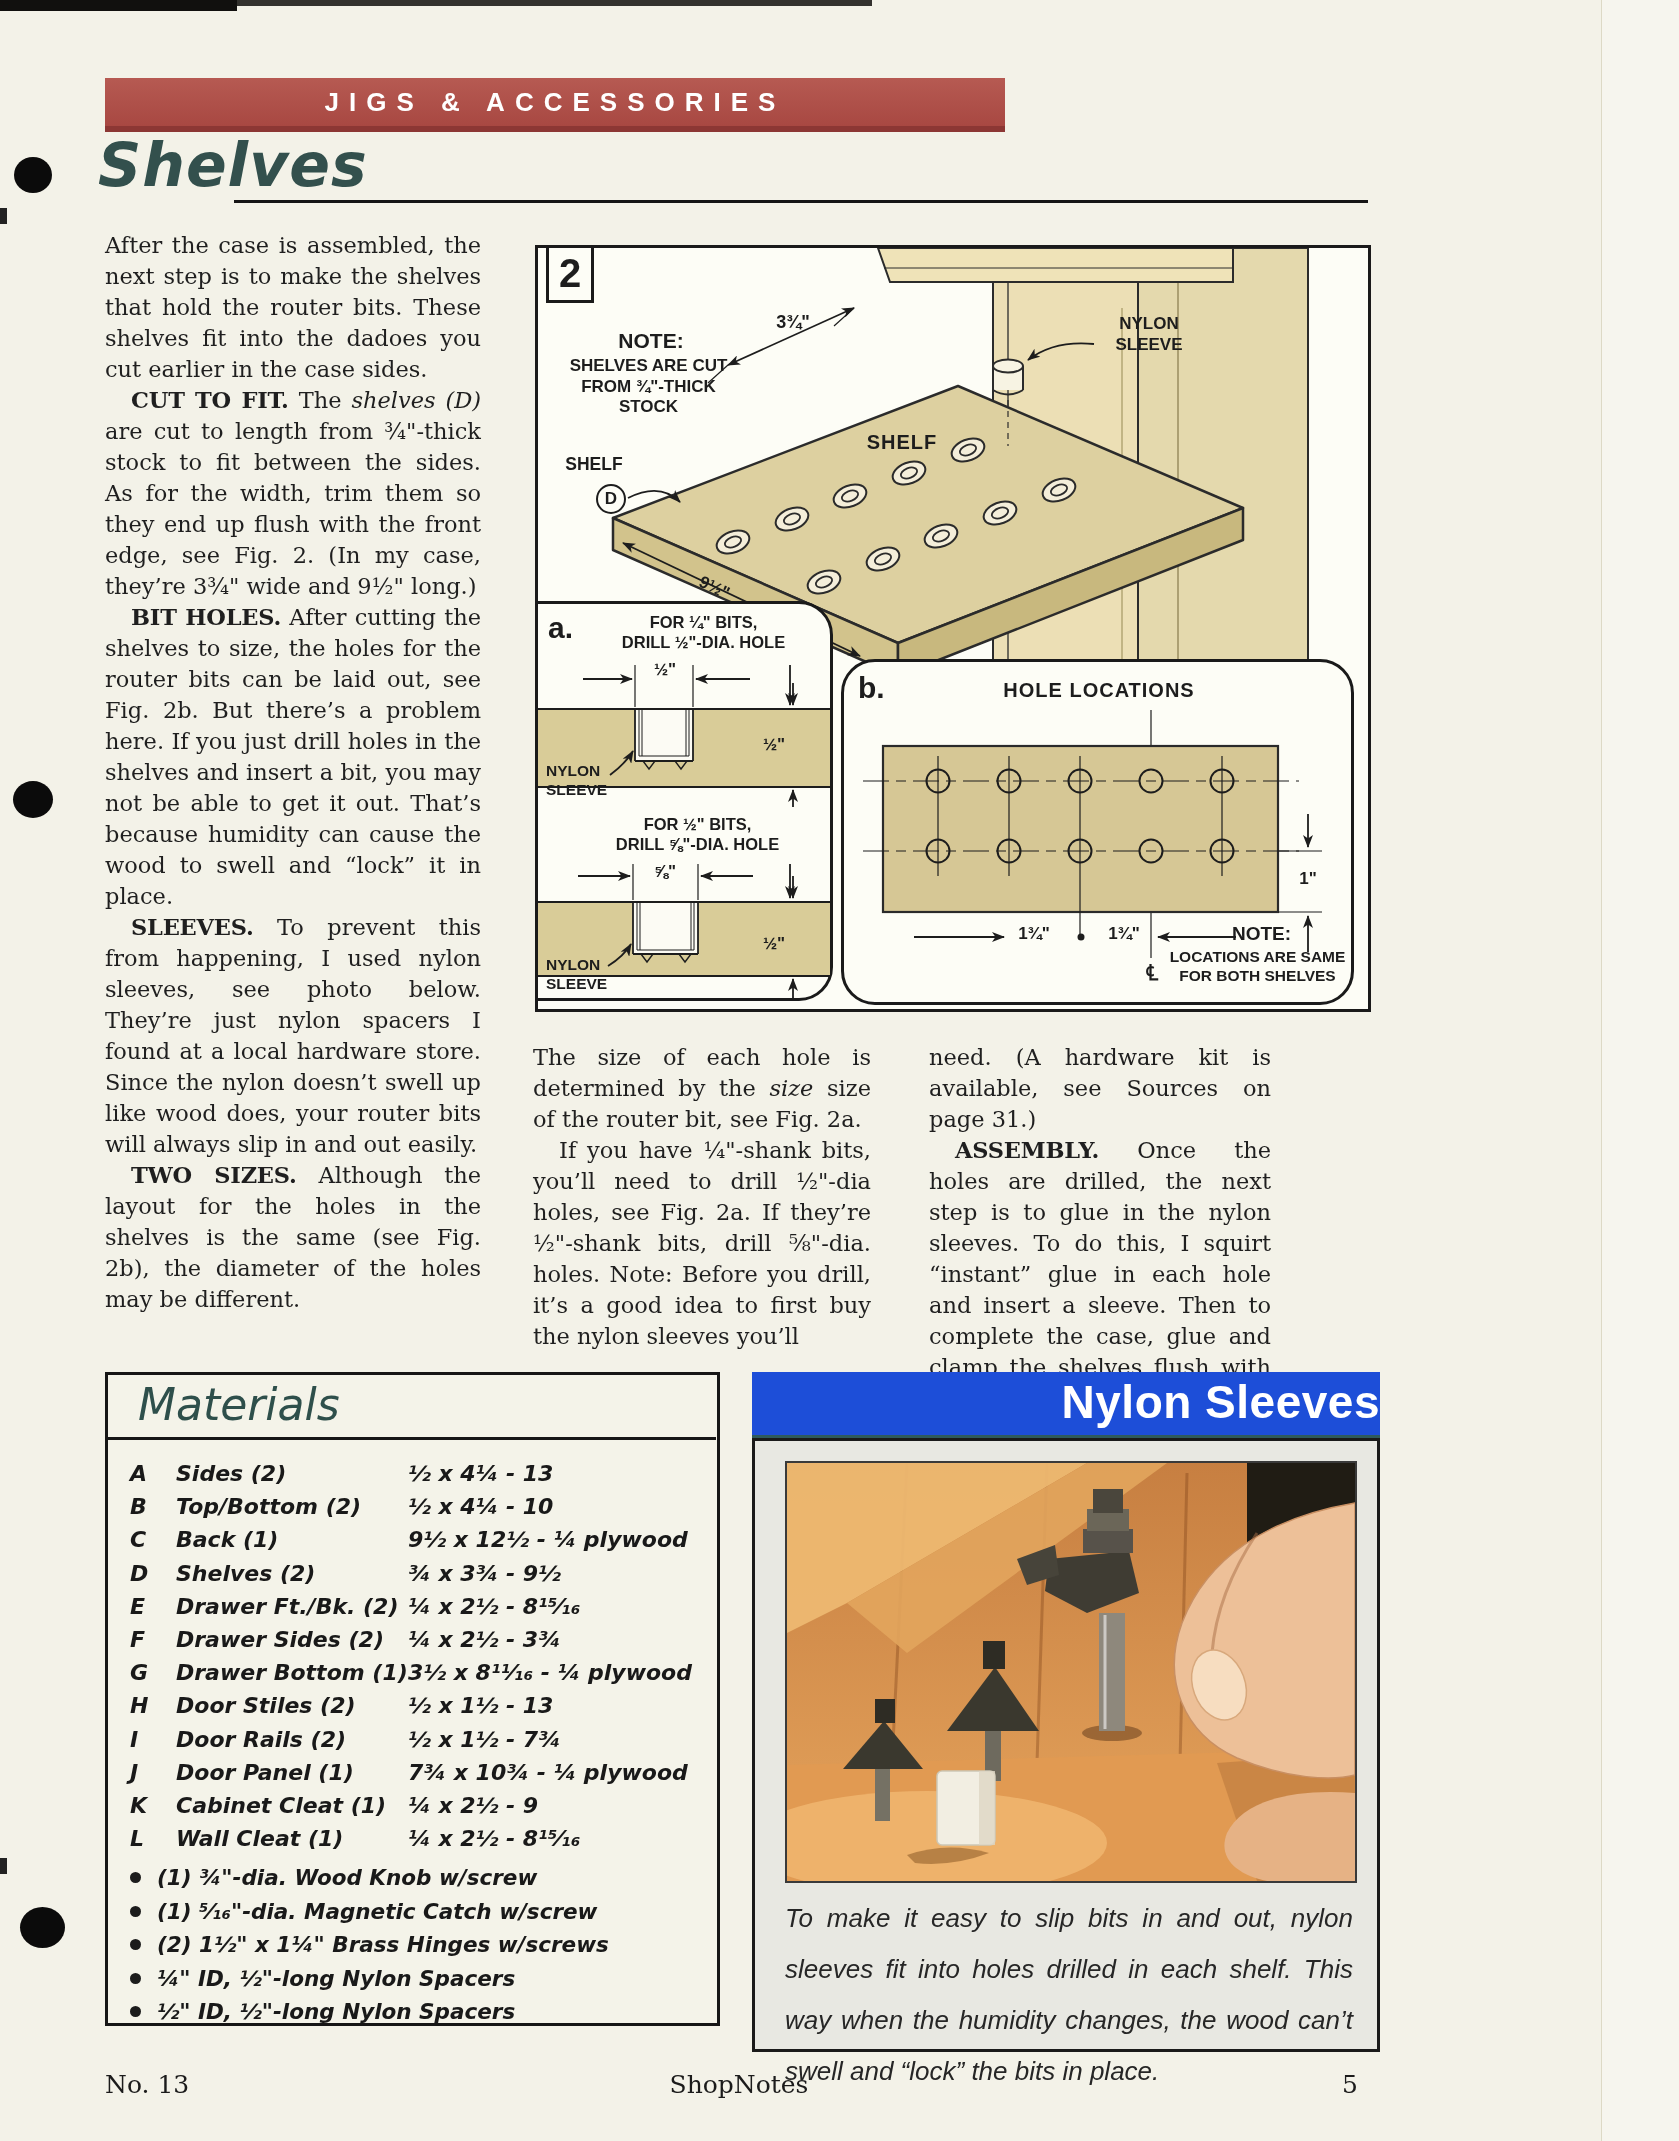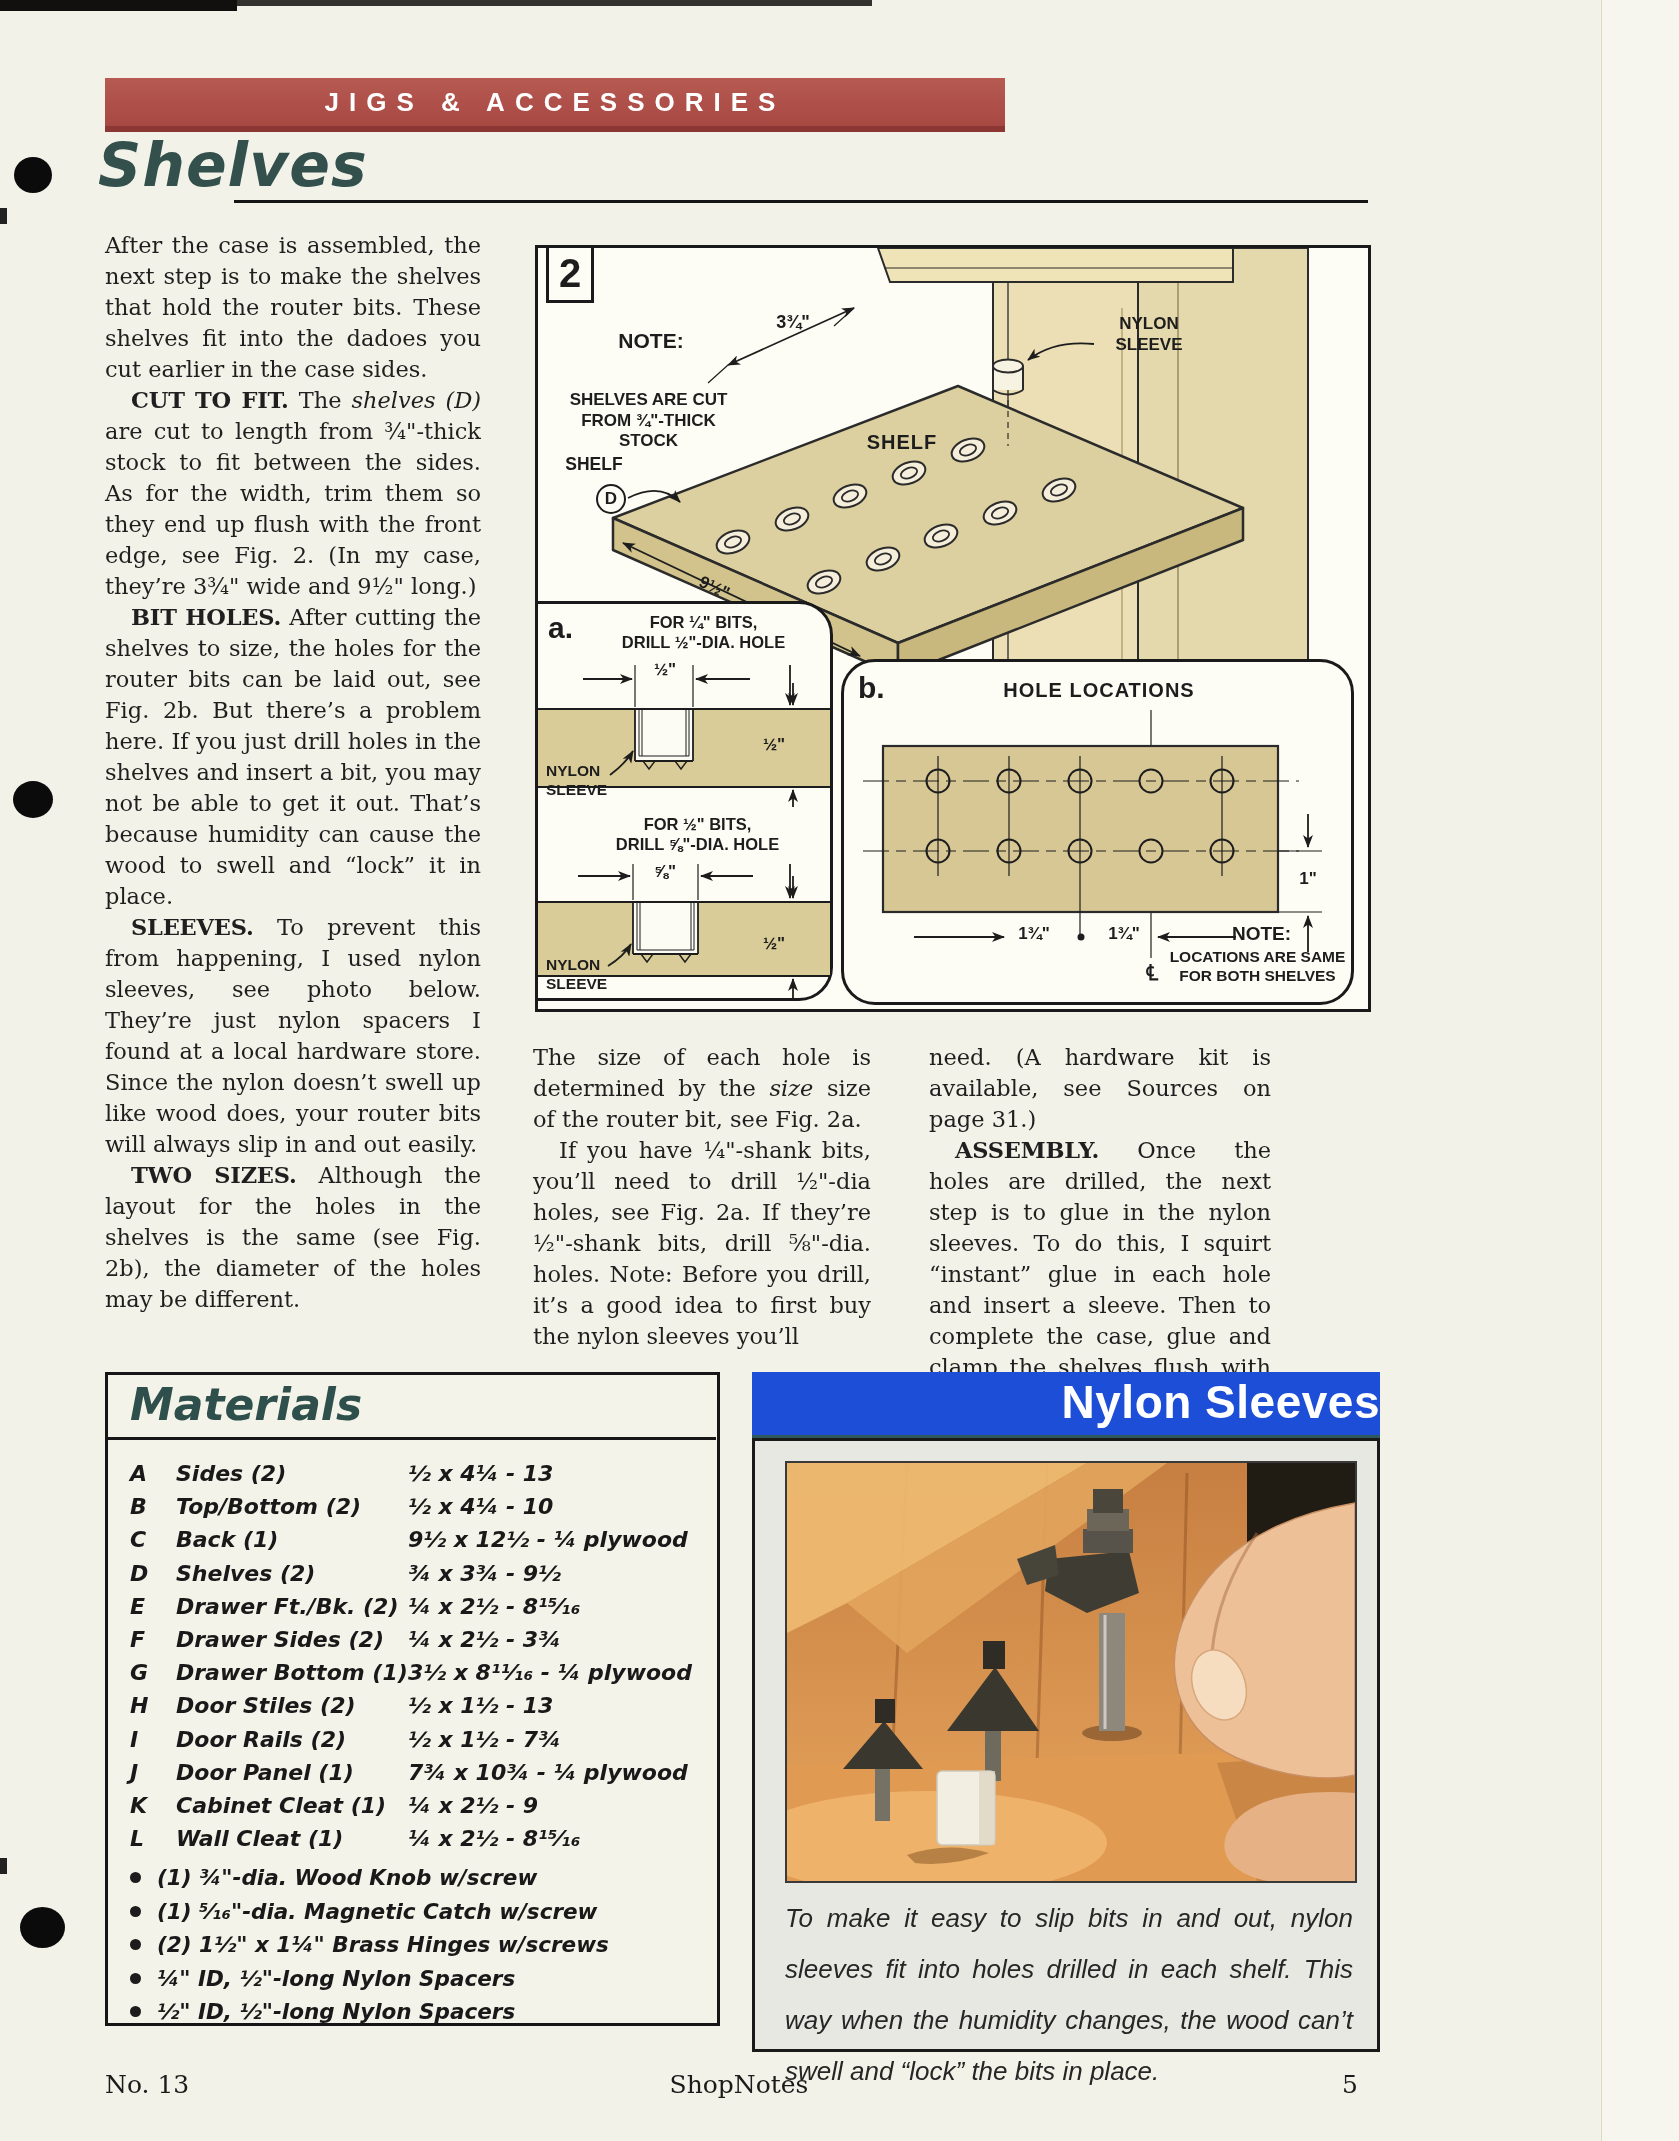--- a/index.html
+++ b/index.html
@@ -144,21 +144,21 @@
         <line x1="470" y1="152" x2="470" y2="198" stroke="#2b2b2b" stroke-width="1.2" stroke-dasharray="6 5"></line>
       </g>
       <path d="M556,96 Q516,92 490,112" fill="none" stroke="#1d1d1d" stroke-width="1.8" marker-end="url(#ah-main)"></path>
     </svg>
 
     <div class="abs" style="left:8px;top:-3px;width:48px;height:58px;background:#fdfdf6;border:3px solid #1a1a1a;box-sizing:border-box;">
       <div style="font-family:'Liberation Sans',sans-serif;font-weight:700;font-size:40px;text-align:center;line-height:50px;color:#1d1d1d;">2</div>
     </div>
 
     <div class="abs hand" style="left:18px;top:80px;width:190px;font-size:21px;">NOTE:</div>
-    <div class="abs hand" style="left:8px;top:108px;width:205px;font-size:17px;margin-top:34px;">
+    <div class="abs hand" style="left:8px;top:108px;width:205px;font-size:17px;">
       <span class="blockline">SHELVES ARE CUT</span>
       <span class="blockline">FROM ¾"-THICK</span>
       <span class="blockline">STOCK</span>
     </div>
 
     <div class="abs hand" style="left:220px;top:64px;width:70px;font-size:18px;">3¾"</div>
     <div class="abs hand" style="left:148px;top:330px;width:56px;font-size:17px;transform:rotate(25deg);">9½"</div>
 
     <div class="abs hand" style="left:318px;top:182px;width:92px;font-size:20px;letter-spacing:1px;">SHELF</div>
     <div class="abs hand" style="left:16px;top:206px;width:80px;font-size:17.5px;">SHELF</div>
@@ -316,21 +316,21 @@
   <div class="abs serifcol" style="left:533px;top:1042px;width:338px;">
     <p>The size of each hole is determined by the <i>size</i> size of the router bit, see Fig. 2a.</p>
     <p>If you have ¼"-shank bits, you’ll need to drill ½"-dia holes, see Fig. 2a. If they’re ½"-shank bits, drill ⅝"-dia. holes. Note: Before you drill, it’s a good idea to first buy the nylon sleeves you’ll</p>
   </div>
   <div class="abs serifcol" style="left:905px;top:1042px;width:342px;margin-left:24px;">
     <p>need. (A hardware kit is available, see Sources on page 31.)</p>
     <p><b>ASSEMBLY.</b> Once the holes are drilled, the next step is to glue in the nylon sleeves. To do this, I squirt “instant” glue in each hole and insert a sleeve. Then to complete the case, glue and clamp the shelves flush with the front edge.</p>
   </div>
 
   <div class="abs" style="left:105px;top:1372px;width:615px;height:654px;border:3.5px solid #161616;background:#f4f3e9;box-sizing:border-box;">
-    <div class="abs" style="left:22px;top:4px;font-family:'DejaVu Sans',sans-serif;font-style:italic;font-weight:700;
+    <div class="abs" style="left:30px;top:4px;font-family:'DejaVu Sans',sans-serif;font-style:italic;font-weight:400;
                 font-size:44px;color:#2e4f4b;">Materials</div>
     <div class="abs" style="left:0;top:62px;width:608px;height:3px;background:#161616;"></div>
 
     <div class="abs" style="left:22px;top:86px;width:575px;">
       <div class="mat-row">
           <span>A</span>
           <span>Sides (2)</span>
           <span>½ x 4¼ - 13</span>
         </div>
       <div class="mat-row">

